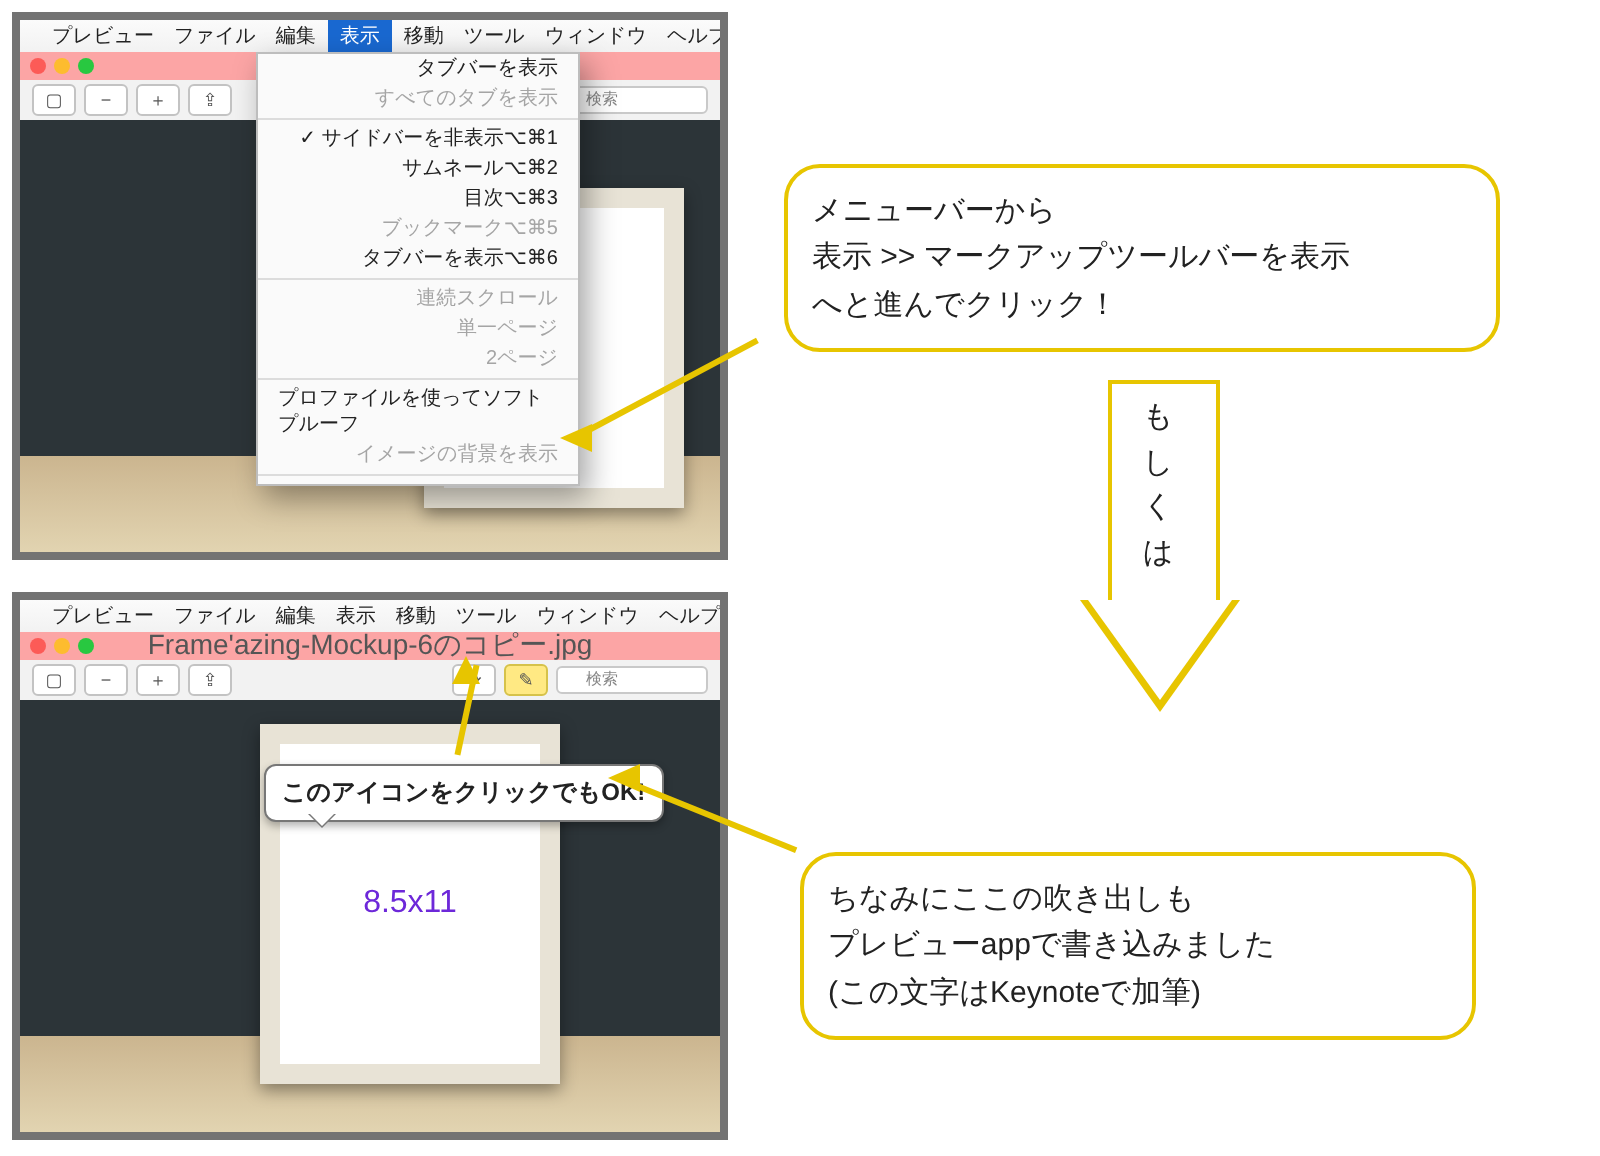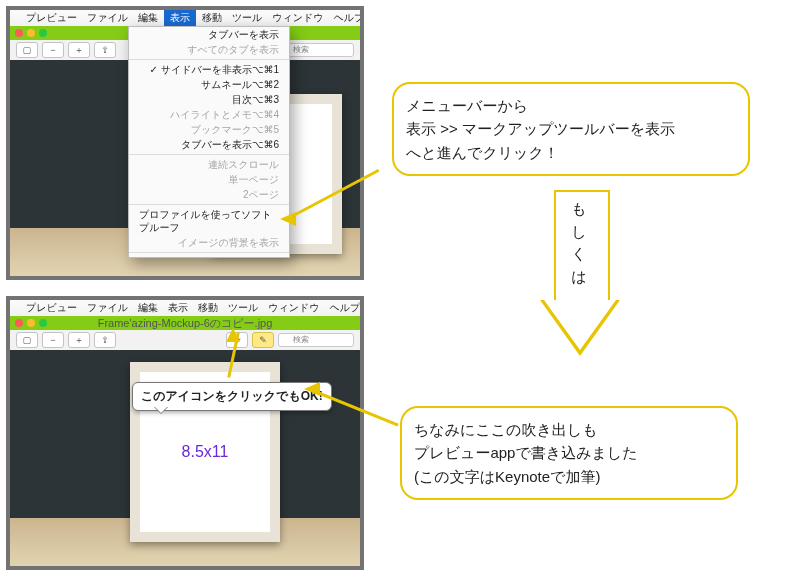--- a/index.html
+++ b/index.html
@@ -2,21 +2,21 @@
 <html><head>
 <meta charset="utf-8">
 <style>
 html,body{margin:0;padding:0;font-family:-apple-system,"Helvetica Neue",Arial,sans-serif;background:#fff}
 #stage{position:relative;width:800px;height:578px;overflow:hidden}
 .shot{position:absolute;border:4px solid #737373;background:#3a4246;box-sizing:border-box;overflow:hidden}
 .menubar{height:16px;background:linear-gradient(#fbfbfb,#f2f2f2);display:flex;align-items:center;font-size:10px;color:#222;gap:10px;padding-left:6px}
 .apple{display:inline-block;}
 .menubar span{white-space:nowrap}
 .menubar .open{background:#1968d0;color:#fff;padding:1px 6px;margin:0 -4px}
-.titlebar{height:14px;background:#84cc16;display:flex;align-items:center;font-size:11px;color:#555;justify-content:center;position:relative}
+.titlebar{height:14px;background:#fca5a5;display:flex;align-items:center;font-size:14px;color:#555;justify-content:center;position:relative}
 .tl-dots{position:absolute;left:5px;top:3px;display:flex;gap:4px}
 .tl-dots span{width:8px;height:8px;border-radius:50%}
 .dot-r{background:#fc5b57}.dot-y{background:#fdbc2e}.dot-g{background:#28c840}
 .toolbar{height:20px;background:#f2f2f2;border-bottom:1px solid #cfcfcf;display:flex;align-items:center;padding:0 6px;gap:4px}
 .tbtn{width:20px;height:14px;border:1px solid #c3c3c3;border-radius:3px;background:#fff;display:flex;align-items:center;justify-content:center;font-size:9px;color:#555}
 .tbtn.hl{background:#ffe983;border-color:#d6c24a}
 .spacer{flex:1}
 .search{width:60px;height:12px;border:1px solid #c9c9c9;border-radius:3px;background:#fff;font-size:8px;color:#888;padding-left:14px;line-height:12px}
 .dark{position:absolute;inset:50px 0 0 0;background:#2c3438}
 .floor{position:absolute;left:0;right:0;bottom:0;height:48px;background:linear-gradient(#cbb58f,#e2d4b1)}
@@ -91,24 +91,20 @@
         </div>
         <div class="mi">
           <span>サムネール</span>
           <span>⌥⌘2</span>
         </div>
         <div class="mi">
           <span>目次</span>
           <span>⌥⌘3</span>
         </div>
         <div class="mi dim">
-          <span>ハイライトとメモ</span>
-          <span>⌥⌘4</span>
-        </div>
-        <div class="mi dim">
           <span>ブックマーク</span>
           <span>⌥⌘5</span>
         </div>
         <div class="mi">
           <span>タブバーを表示</span>
           <span>⌥⌘6</span>
         </div>
         <div class="msep"></div>
         <div class="mi dim">
           <span>連続スクロール</span>
@@ -195,19 +191,19 @@
 <div class="arrow-y" style="left:232px;top:332px;width:40px;height:60px">
   <div class="shaft" style="left:0;top:0;width:3px;height:46px;transform:rotate(12deg)"></div>
   <div class="tri" style="left:-6px;top:-4px;border-bottom:14px solid #e7c500;border-left:7px solid transparent;border-right:7px solid transparent"></div>
 </div>
 
 <div class="arrow-y" style="left:310px;top:380px;width:100px;height:60px">
   <div class="shaft" style="left:0;top:8px;width:95px;height:3px;transform:rotate(22deg);transform-origin:left"></div>
   <div class="tri" style="left:-6px;top:2px;border-right:16px solid #e7c500;border-top:7px solid transparent;border-bottom:7px solid transparent"></div>
 </div>
 
-<div class="callout" style="left:400px;top:406px;width:310px">
+<div class="callout" style="left:400px;top:426px;width:310px">
   <div>ちなみにここの吹き出しも</div>
   <div>プレビューappで書き込みました</div>
   <div>(この文字はKeynoteで加筆)</div>
 </div>
 
 </div>
 
 </body></html>

